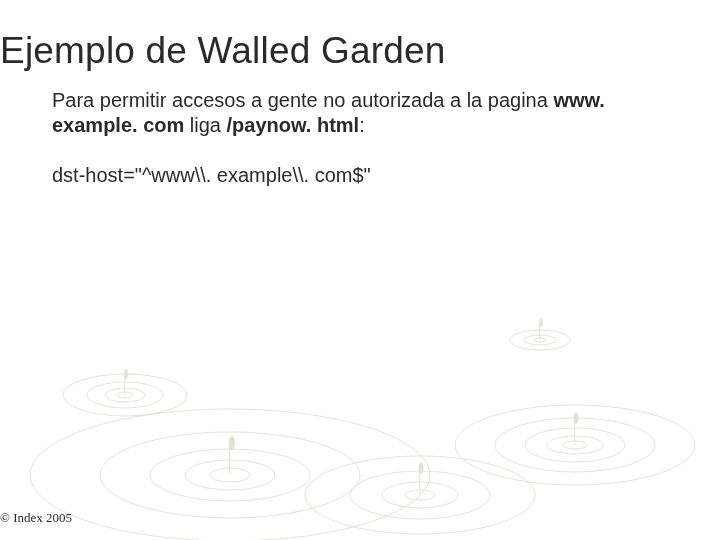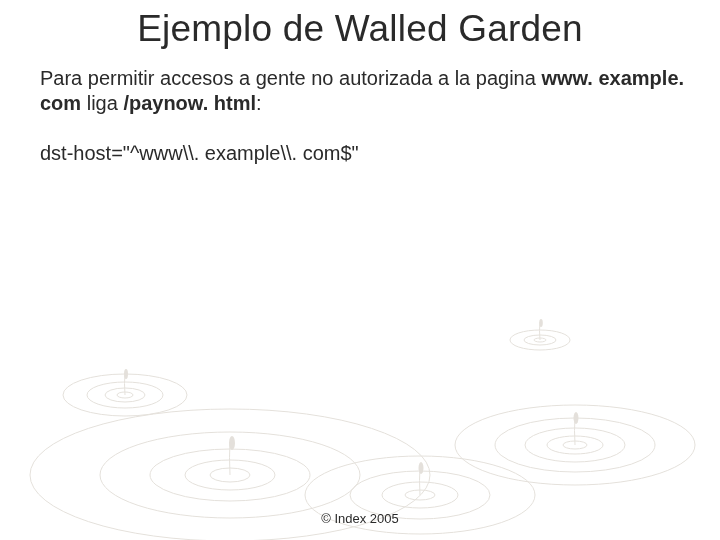--- a/index.html
+++ b/index.html
@@ -15,40 +15,40 @@
   }
   .slide {
     width: 720px;
     height: 540px;
     position: relative;
     box-sizing: border-box;
   }
   .title {
     font-size: 37px;
     font-weight: 400;
-    text-align: center;
-    padding-top: 8px;
+    padding-top: 30px;
     letter-spacing: 0.2px;
   }
   .body {
-    padding: 16px 32px 0 40px;
+    padding: 16px 32px 0 52px;
     font-size: 20px;
     line-height: 1.25;
   }
   .body .bold {
     font-weight: bold;
   }
   .footer {
     position: absolute;
     bottom: 14px;
     left: 0;
     width: 100%;
-    text-align: center;
+    text-align: left;
     font-size: 13px;
     color: #2a2a2a;
+    font-family: Liberation Serif, serif;
   }
   
   .bg {
     position: absolute;
     left: 0;
     bottom: 0;
     width: 720px;
     height: 340px;
     pointer-events: none;
   }

